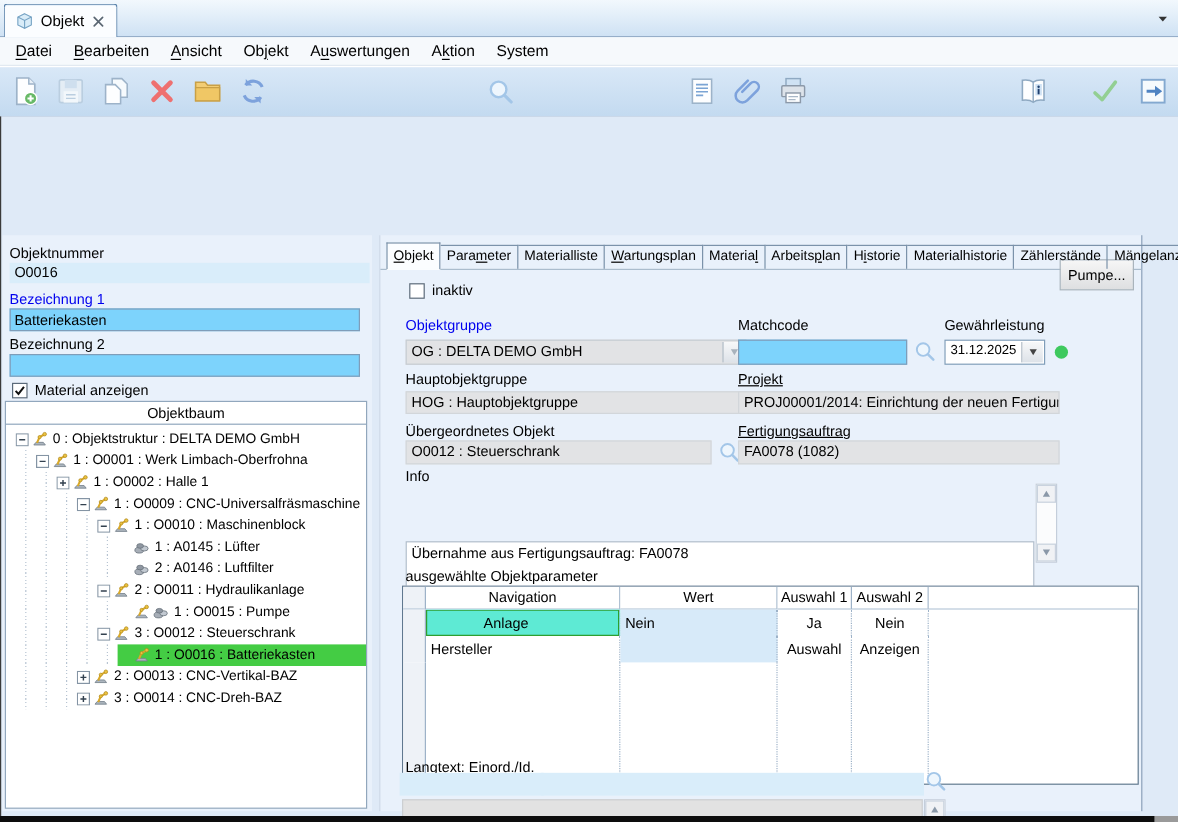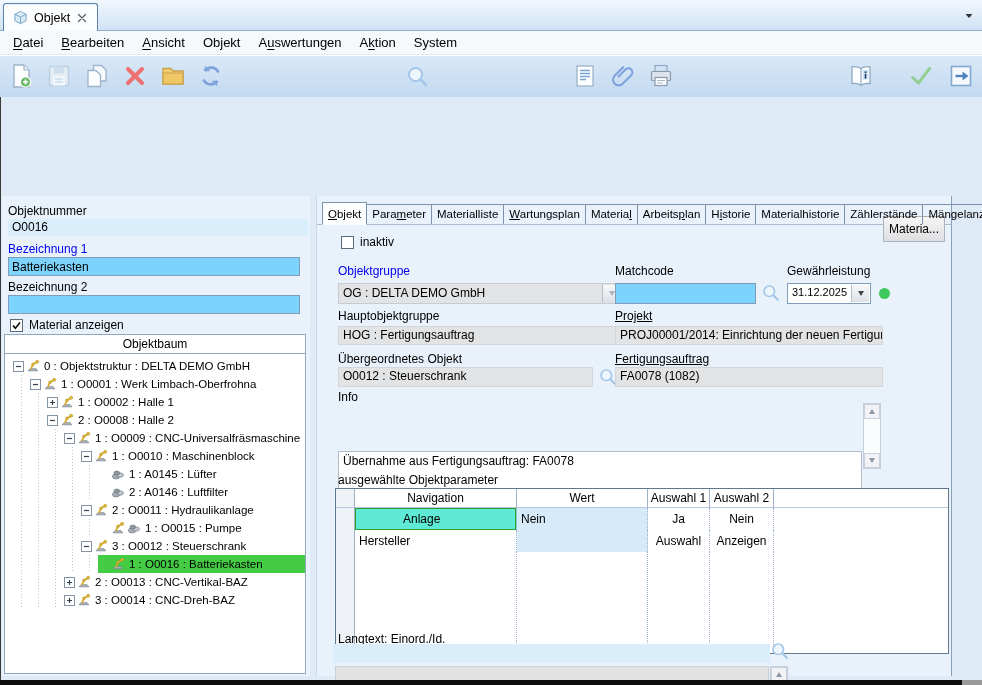--- a/index.html
+++ b/index.html
@@ -350,41 +350,20 @@
                   <circle cx="12.8" cy="3.2" r="1.7" fill="#ecc23f" stroke="#b08a1e" stroke-width="0.7"></circle>
                   <circle cx="8" cy="6" r="1.5" fill="#ecc23f" stroke="#b08a1e" stroke-width="0.7"></circle>
                 </svg>
               </span>
               <span class="ttext">1 : O0002 : Halle 1</span>
             </span>
           </div>
           <div class="trow">
             <span class="tg"></span>
             <span class="tg"></span>
-            <span class="trmain">
-              <span class="texp">
-                <svg viewBox="0 0 11 11">
-                  <rect x="0.5" y="0.5" width="10" height="10" fill="#fff" stroke="#8494a4"></rect>
-                  <path d="M3 5.5h5" stroke="#33414f" stroke-width="1.2"></path>
-                </svg>
-              </span>
-              <span class="ticon">
-                <svg viewBox="0 0 16 16">
-                  <path d="M2.5 13.5l2-2.5h7l2 2.5z" fill="#adb6bf" stroke="#747f8a" stroke-width="0.8"></path>
-                  <path d="M5.5 11.5L8 6l4.5-2.5" fill="none" stroke="#d9a92a" stroke-width="2"></path>
-                  <circle cx="12.8" cy="3.2" r="1.7" fill="#ecc23f" stroke="#b08a1e" stroke-width="0.7"></circle>
-                  <circle cx="8" cy="6" r="1.5" fill="#ecc23f" stroke="#b08a1e" stroke-width="0.7"></circle>
-                </svg>
-              </span>
-              <span class="ttext">2 : O0008 : Halle 2</span>
-            </span>
-          </div>
-          <div class="trow">
-            <span class="tg"></span>
-            <span class="tg"></span>
             <span class="tg"></span>
             <span class="trmain">
               <span class="texp">
                 <svg viewBox="0 0 11 11">
                   <rect x="0.5" y="0.5" width="10" height="10" fill="#fff" stroke="#8494a4"></rect>
                   <path d="M3 5.5h5" stroke="#33414f" stroke-width="1.2"></path>
                 </svg>
               </span>
               <span class="ticon">
                 <svg viewBox="0 0 16 16">
@@ -607,21 +586,21 @@
         <span class="rtab">Materialhistorie</span>
         <span class="rtab">Zählerstände</span>
         <span class="rtab">Mängelanzeigen</span>
       </div>
     <div class="rp-sep"></div>
 
     <div class="cbrow" style="left:24px;top:39px">
       <span class="checkbox" id="cb-inaktiv"></span>
       <span class="cblabel">inaktiv</span>
     </div>
-    <div class="btn" style="left:566px;top:20px;width:62px;height:26px">Materia...</div>
+    <div class="btn" style="left:566px;top:20px;width:62px;height:26px">Pumpe...</div>
 
     <span class="lbl lbl-blue" style="left: 21px; top: 68px; color: rgb(0, 0, 238);">Objektgruppe</span>
     <div class="combo combo-gray" style="left:21px;top:87px;width:284px;height:21px">
       <span class="ctext">OG : DELTA DEMO GmbH</span>
       <span class="cbtn">
           <span class="tri-down pale"></span>
         </span>
     </div>
 
     <span class="lbl" style="left:298px;top:68px">Matchcode</span>
@@ -636,21 +615,21 @@
     <span class="lbl" style="left:470px;top:68px">Gewährleistung</span>
     <div class="combo combo-white" style="left:470px;top:87px;width:84px;height:21px">
       <span class="ctext" style="font-size:11px">31.12.2025</span>
       <span class="cbtn">
           <span class="tri-down"></span>
         </span>
     </div>
     <span class="status-dot" id="gw-dot" style="left: 562px; top: 92px; background: rgb(62, 201, 94);"></span>
 
     <span class="lbl" style="left:21px;top:113px">Hauptobjektgruppe</span>
-    <div class="fro" style="left:21px;top:130px;width:284px;height:19px">HOG : Fertigungsauftrag</div>
+    <div class="fro" style="left:21px;top:130px;width:284px;height:19px">HOG : Hauptobjektgruppe</div>
 
     <span class="lbl lbl-link" style="left:298px;top:113px">Projekt</span>
     <div class="fro" style="left:298px;top:130px;width:268px;height:19px">PROJ00001/2014: Einrichtung der neuen Fertigungshalle</div>
 
     <span class="lbl" style="left:21px;top:156px">Übergeordnetes Objekt</span>
     <div class="fro" style="left:21px;top:171px;width:255px;height:20px">O0012 : Steuerschrank</div>
     <span class="mag" style="left:280px;top:170px" id="sicon-parent">
         <svg viewBox="0 0 26 26">
           <circle cx="11.5" cy="11.5" r="6.5" fill="#eef6fd" stroke="#a3c6e8" stroke-width="2"></circle>
           <path d="M16.5 16.5l5.5 5.5" stroke="#a3c6e8" stroke-width="2.6" stroke-linecap="round"></path>

